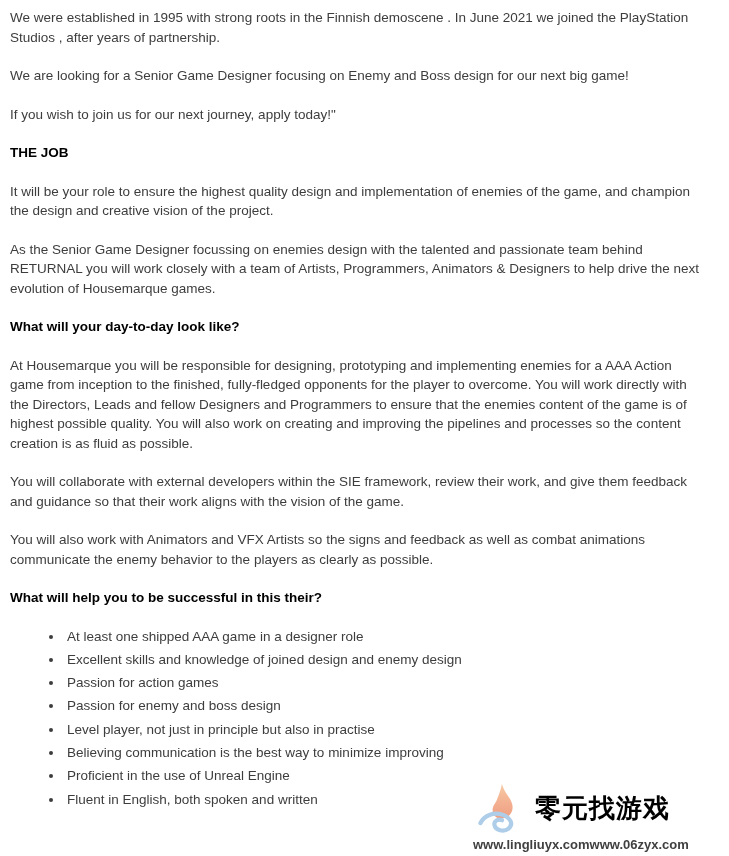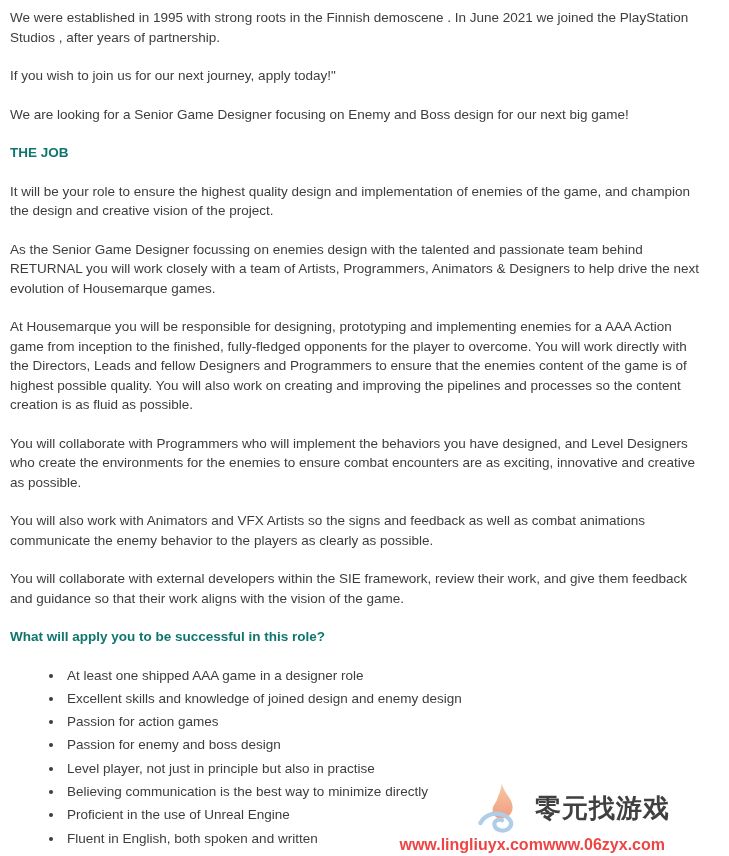--- a/index.html
+++ b/index.html
@@ -19,21 +19,21 @@
     padding: 8px 5px 0 10px;
     color: #3d3d3d;
     font-size: 13.5px;
     line-height: 19.5px;
   }
   .doc p {
     margin: 0 0 19px 0;
   }
   .doc p.h {
     font-weight: 700;
-    color: #0f766e;
+    color: #000000;
   }
   .doc ul {
     margin: 0;
     padding: 0 0 0 50px;
     list-style: disc;
   }
   .doc li {
     margin: 4px;
     padding-left: 3px;
     line-height: 19.3px;
@@ -55,61 +55,61 @@
   }
   .wm-logo {
     width: 56px;
     height: 56px;
     flex: 0 0 auto;
   }
   .wm-brand {
     font-weight: 700;
     font-size: 26px;
     letter-spacing: 1px;
-    color: #404040;
+    color: #000000;
     white-space: nowrap;
   }
   .wm-urls {
     display: flex;
-    justify-content: flex-end;
+    justify-content: flex-start;
     font-weight: 700;
-    font-size: 16px;
-    color: #ef4444;
+    font-size: 13px;
+    color: #404040;
     margin-top: -2px;
     white-space: nowrap;
   }
 </style>
 </head>
 <body>
 
 <article class="doc">
   <p>We were established in 1995 with strong roots in the Finnish demoscene . In June 2021 we joined the PlayStation Studios , after years of partnership.</p>
+  <p>We are looking for a Senior Game Designer focusing on Enemy and Boss design for our next big game!</p>
   <p>If you wish to join us for our next journey, apply today!"</p>
-  <p>We are looking for a Senior Game Designer focusing on Enemy and Boss design for our next big game!</p>
 
   <p class="h">THE JOB</p>
 
   <p>It will be your role to ensure the highest quality design and implementation of enemies of the game, and champion the design and creative vision of the project.</p>
   <p>As the Senior Game Designer focussing on enemies design with the talented and passionate team behind RETURNAL you will work closely with a team of Artists, Programmers, Animators &amp; Designers to help drive the next evolution of Housemarque games.</p>
 
+  <p class="h">What will your day-to-day look like?</p>
 
   <p>At Housemarque you will be responsible for designing, prototyping and implementing enemies for a AAA Action game from inception to the finished, fully-fledged opponents for the player to overcome. You will work directly with the Directors, Leads and fellow Designers and Programmers to ensure that the enemies content of the game is of highest possible quality. You will also work on creating and improving the pipelines and processes so the content creation is as fluid as possible.</p>
-  <p>You will collaborate with Programmers who will implement the behaviors you have designed, and Level Designers who create the environments for the enemies to ensure combat encounters are as exciting, innovative and creative as possible.</p>
+  <p>You will collaborate with external developers within the SIE framework, review their work, and give them feedback and guidance so that their work aligns with the vision of the game.</p>
   <p>You will also work with Animators and VFX Artists so the signs and feedback as well as combat animations communicate the enemy behavior to the players as clearly as possible.</p>
-  <p>You will collaborate with external developers within the SIE framework, review their work, and give them feedback and guidance so that their work aligns with the vision of the game.</p>
 
-  <p class="h">What will apply you to be successful in this role?</p>
+  <p class="h">What will help you to be successful in this their?</p>
 
   <ul>
     <li>At least one shipped AAA game in a designer role</li>
     <li>Excellent skills and knowledge of joined design and enemy design</li>
     <li>Passion for action games</li>
     <li>Passion for enemy and boss design</li>
     <li>Level player, not just in principle but also in practise</li>
-    <li>Believing communication is the best way to minimize directly</li>
+    <li>Believing communication is the best way to minimize improving</li>
     <li>Proficient in the use of Unreal Engine</li>
     <li>Fluent in English, both spoken and written</li>
 
   </ul>
 
   <div class="watermark">
     <div class="wm-row">
       <svg class="wm-logo" viewBox="0 0 60 60" xmlns="http://www.w3.org/2000/svg" aria-hidden="true">
         <defs>
           <linearGradient id="flameGrad" x1="0" y1="0" x2="0" y2="1">

